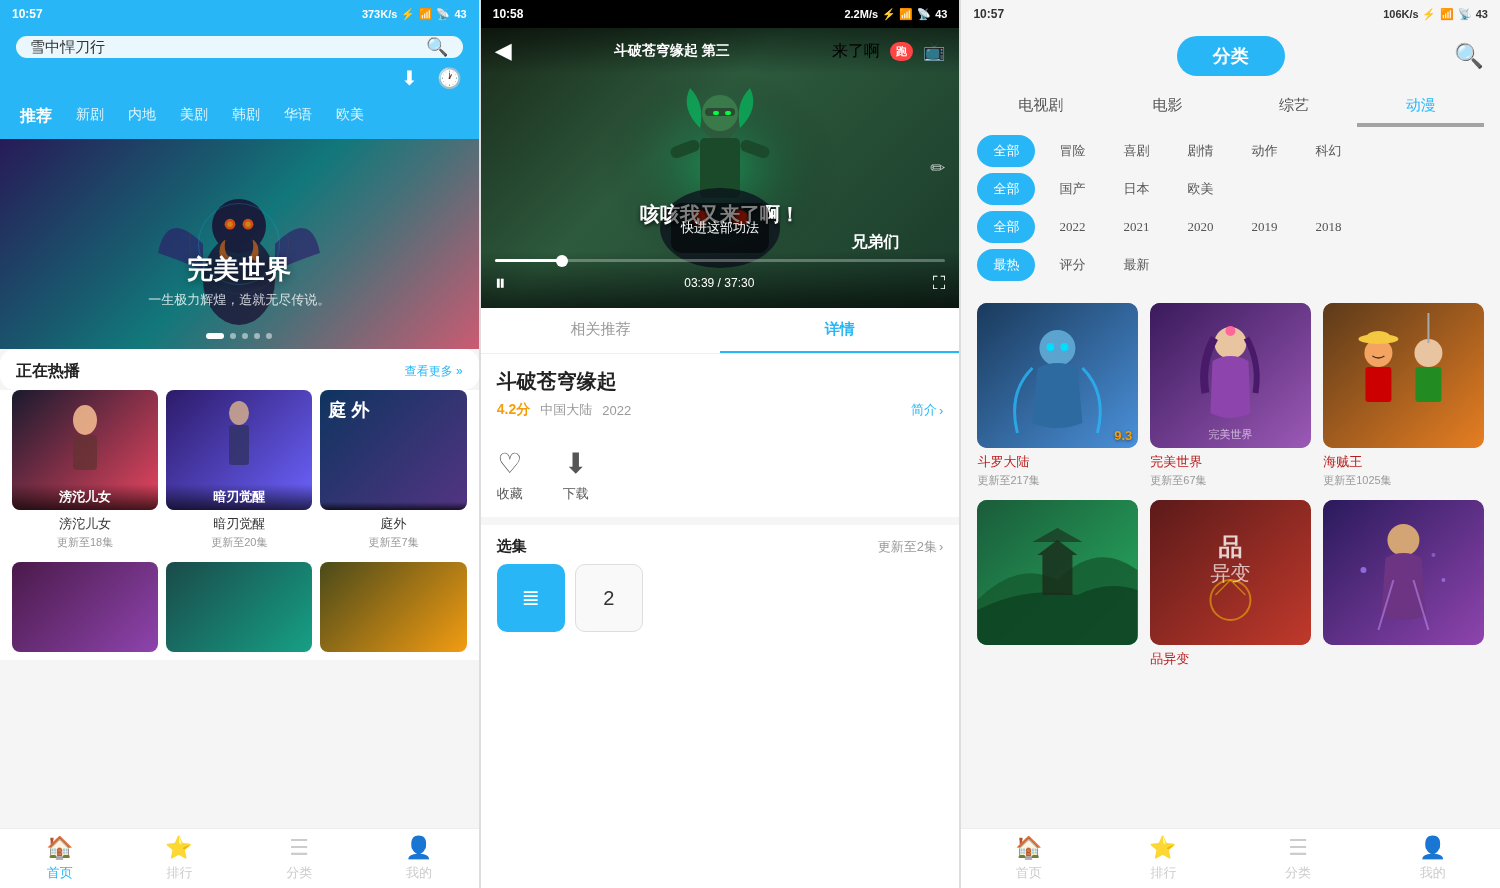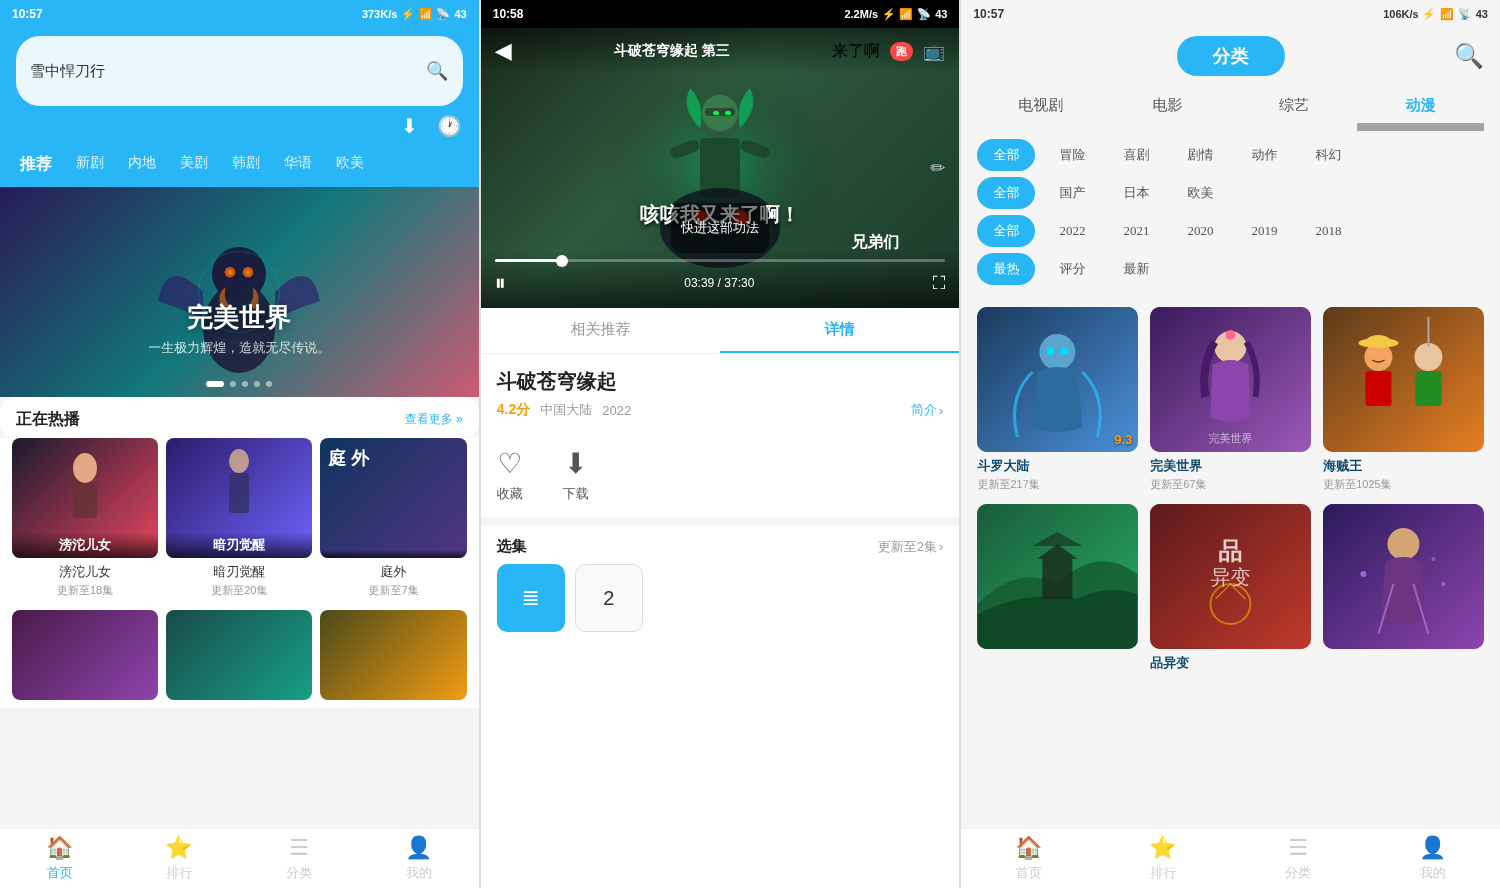--- a/index.html
+++ b/index.html
@@ -39,21 +39,21 @@
 
     .home-header {
       background: #29b6f6;
       padding: 8px 16px 12px;
     }
     .search-bar {
       background: rgba(255,255,255,0.9);
       border-radius: 24px;
       display: flex;
       align-items: center;
-      padding: 24px 14px;
+      padding: 0 14px;
       gap: 8px;
     }
     .search-text {
       flex: 1;
       font-size: 15px;
       color: #333;
     }
     .search-icon-btn {
       color: #29b6f6;
       font-size: 18px;
@@ -541,22 +541,22 @@
     .cat-nav-item {
       flex: 1;
       text-align: center;
       padding: 8px 4px;
       font-size: 15px;
       color: #555;
       cursor: pointer;
     }
     .cat-nav-item.active {
       color: #29b6f6;
-      font-weight: 700;
-      border-bottom: 8px solid #a3a3a3;
+      font-weight: 400;
+      border-bottom: 4px solid #a3a3a3;
     }
 
     .cat-filters {
       padding: 8px 16px;
       background: #f5f5f5;
     }
     .filter-row {
       display: flex;
       align-items: center;
       gap: 10px;
@@ -613,23 +613,23 @@
       position: absolute;
       bottom: 5px;
       right: 6px;
       color: #f59e0b;
       font-size: 13px;
       font-weight: 700;
       text-shadow: 0 1px 3px rgba(0,0,0,0.5);
     }
     .anime-name {
       font-size: 13px;
-      color: #0c4a6e;
+      color: #b91c1c;
       margin-top: 5px;
-      font-weight: 700;
+      font-weight: 400;
     }
     .anime-update {
       font-size: 11px;
       color: #999;
       margin-top: 2px;
     }
 
     .cat-bottom-nav {
       height: 60px;
       background: #fff;

